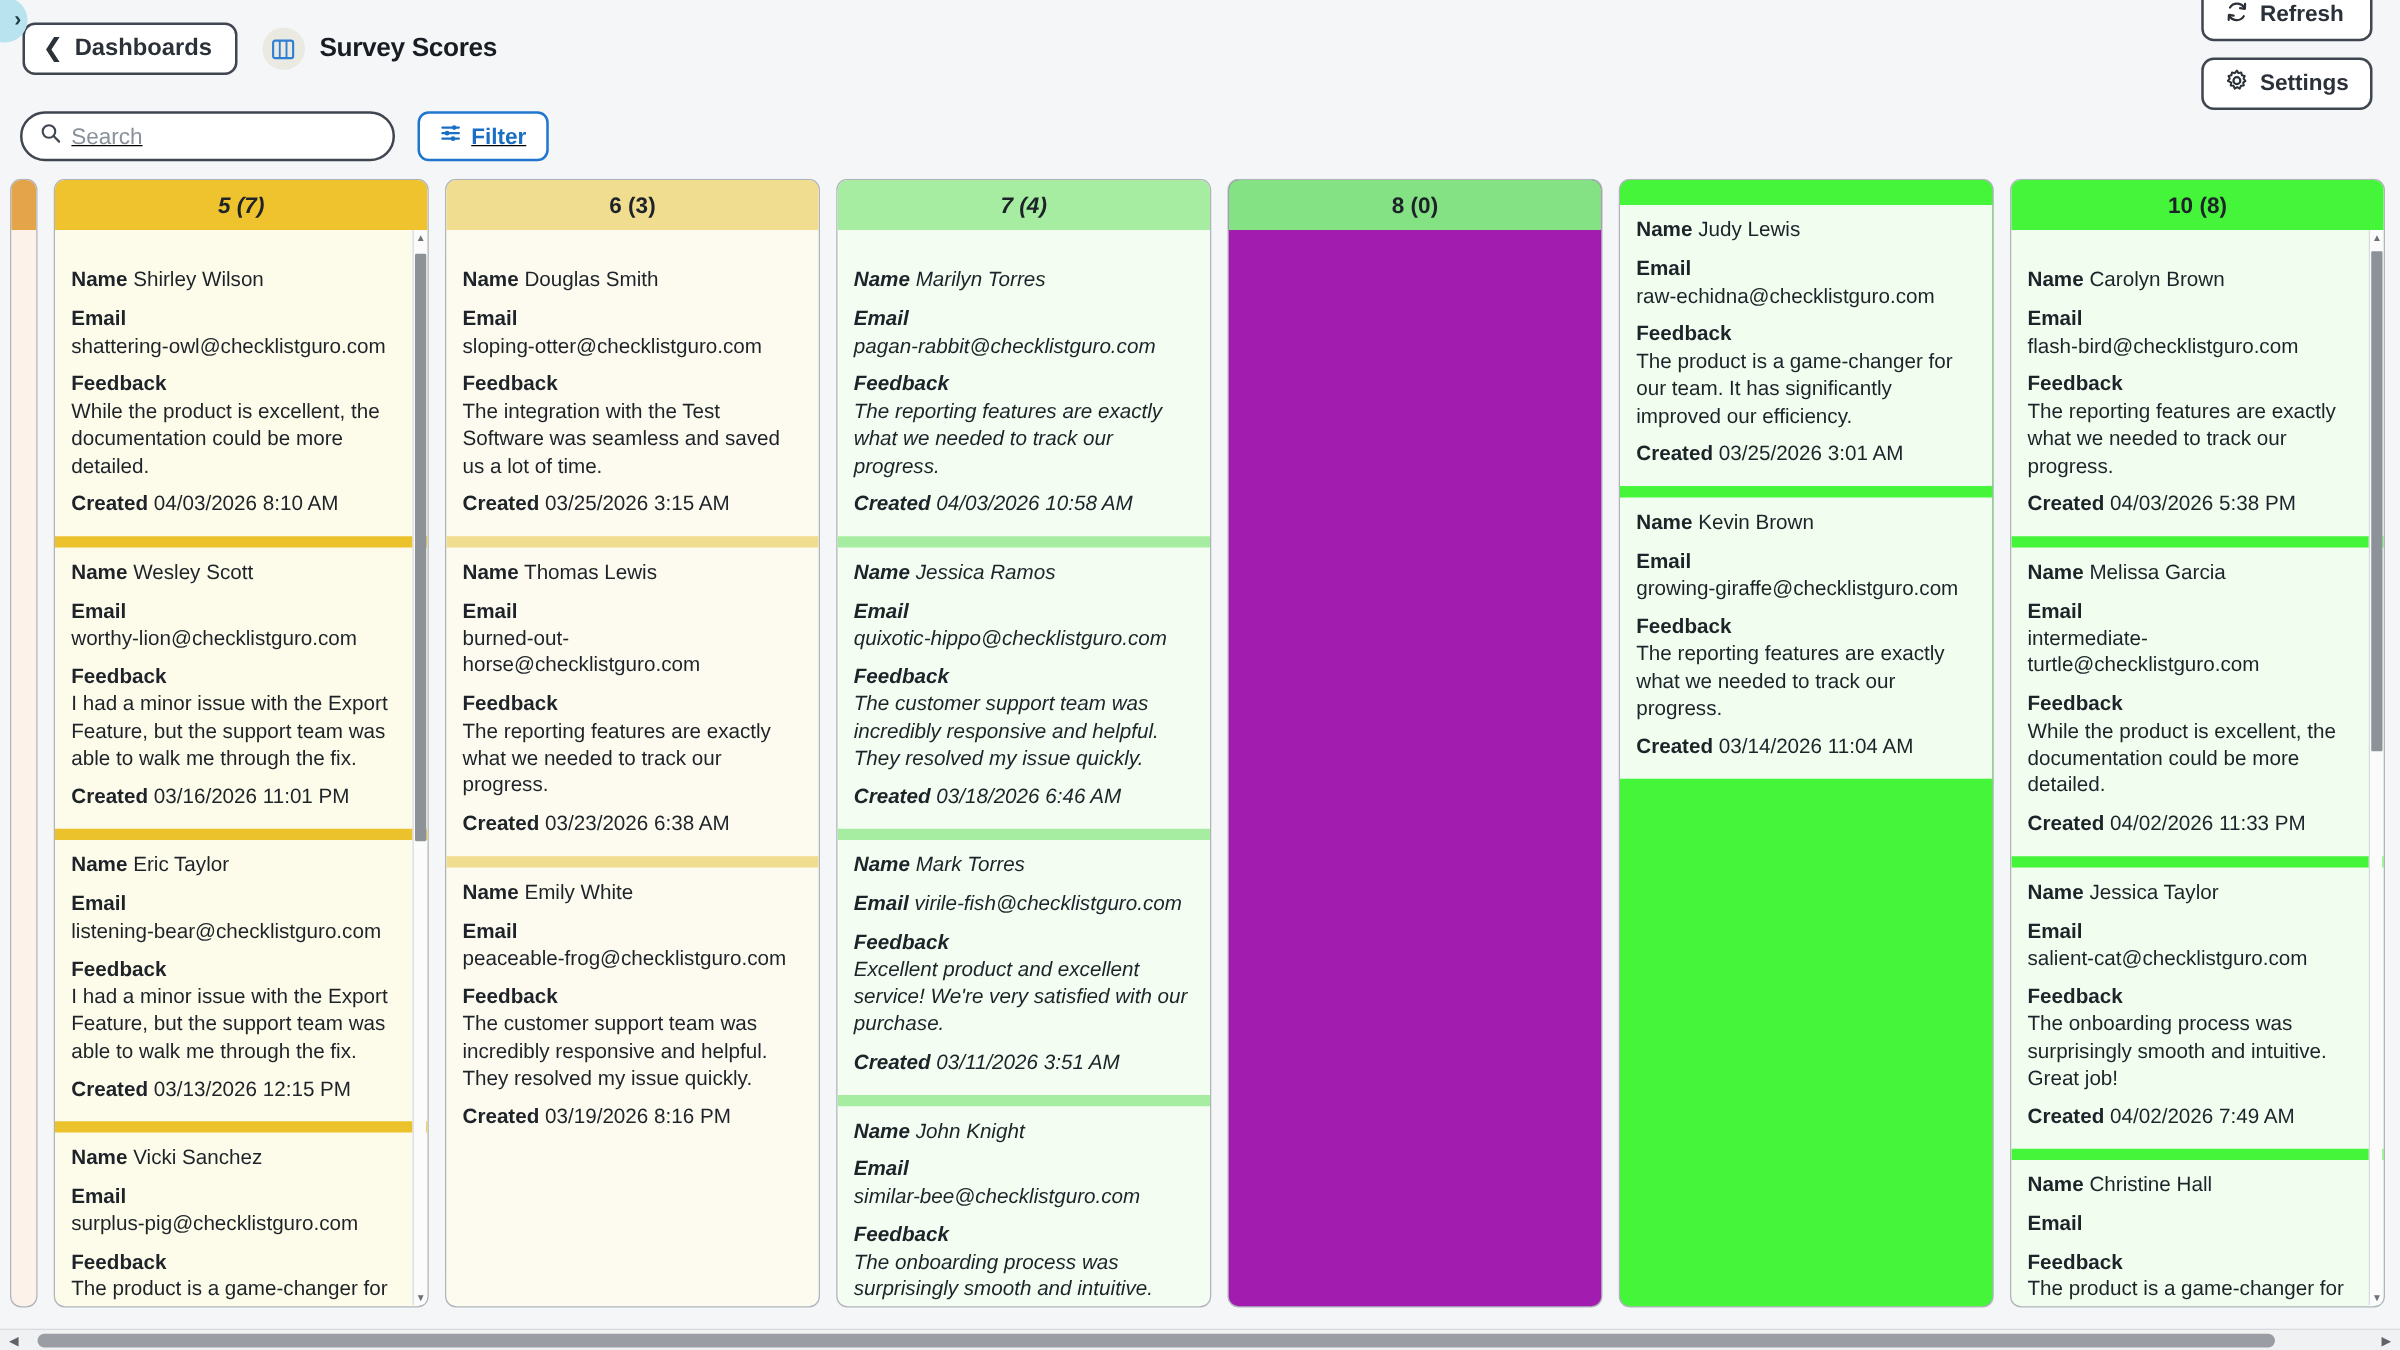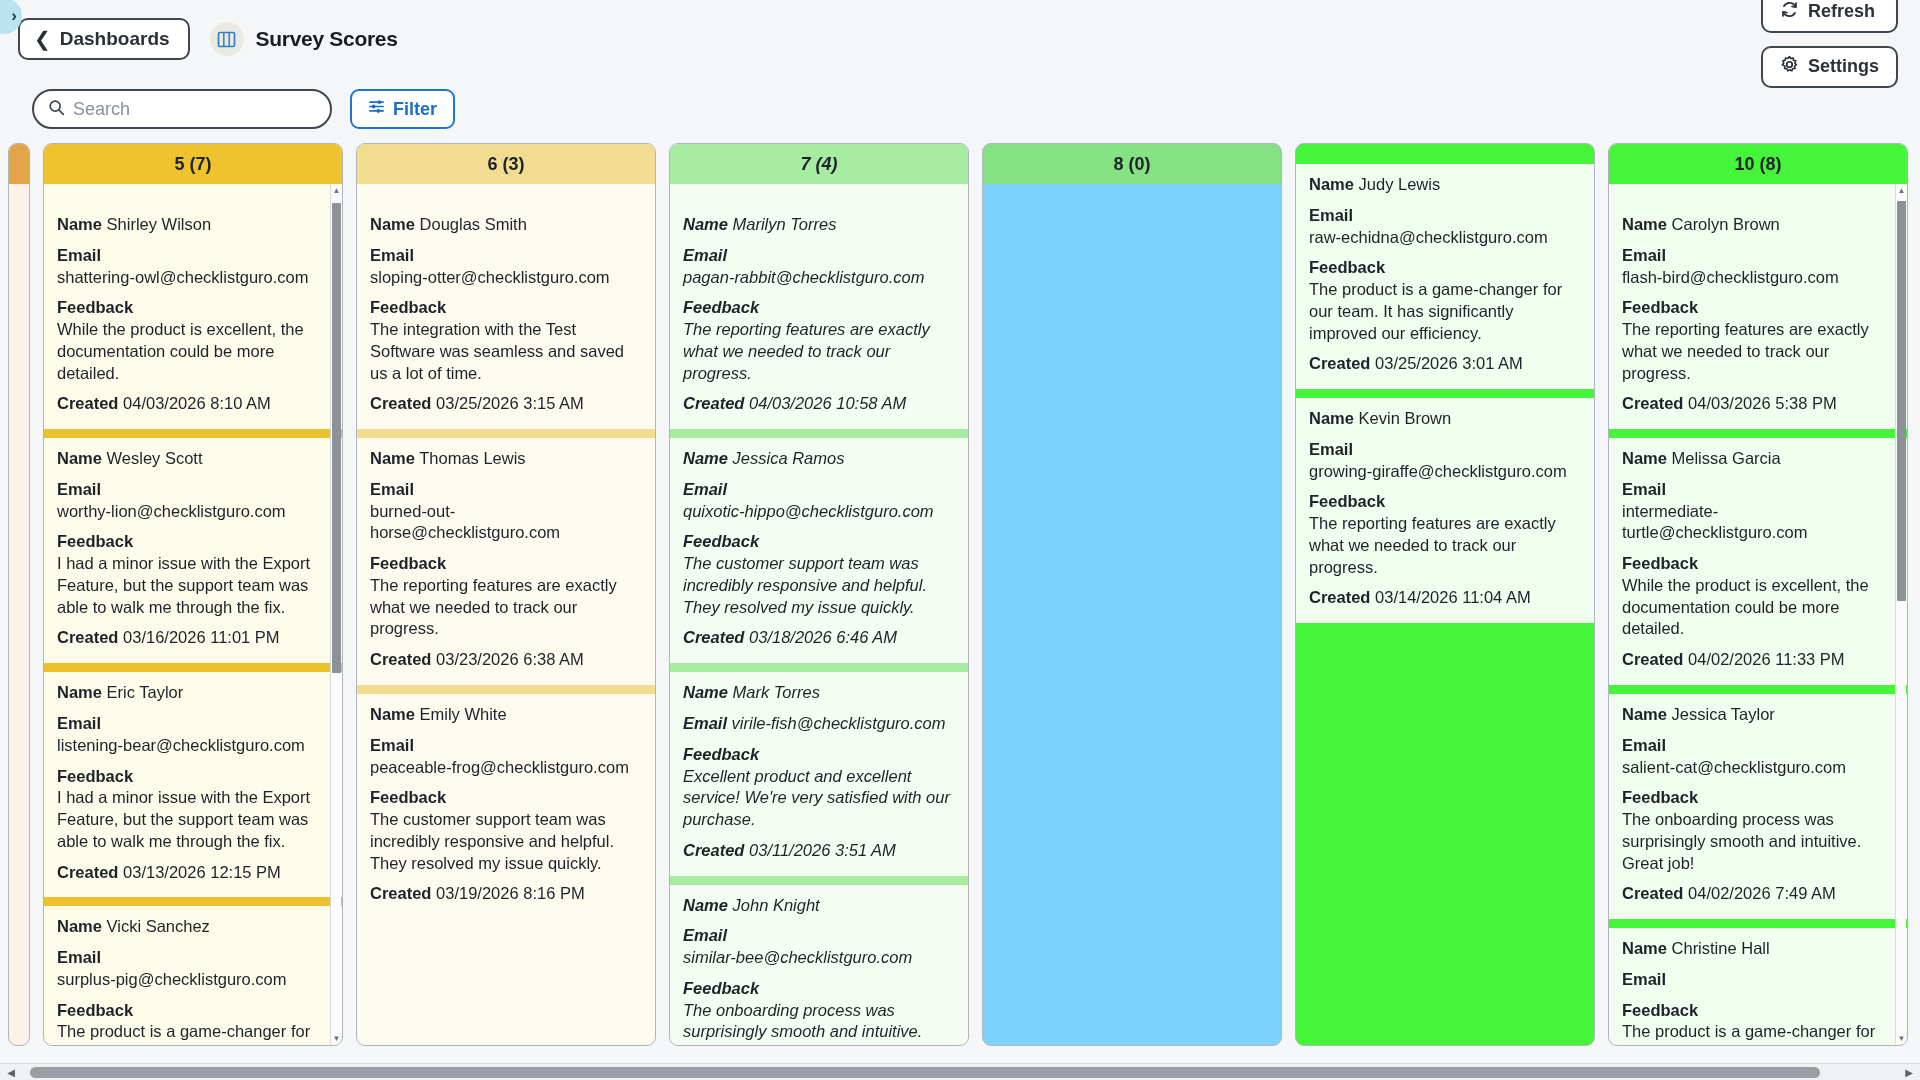--- a/index.html
+++ b/index.html
@@ -43,21 +43,21 @@
   .hdr-btn {
     display: flex; align-items: center; gap: 9px;
     height: 42px; padding: 0 17px;
     background: #fff; border: 2px solid #3f4650; border-radius: 10px;
     font-size: 18px; font-weight: 700; color: #2b3138; cursor: pointer;
   }
 
   
   #toolbar {
     position: absolute; left: 0; top: 78px; width: 1920px; height: 62px;
-    display: flex; align-items: center; padding-left: 32px; gap: 18px;
+    display: flex; align-items: center; padding-left: 16px; gap: 18px; text-decoration: underline;
   }
   #search-box {
     width: 300px; height: 40px; background: #fff;
     border: 2px solid #3f4650; border-radius: 21px;
     display: flex; align-items: center; gap: 8px; padding: 0 14px;
   }
   #search-input {
     border: none; outline: none; background: transparent;
     font-family: inherit; font-size: 18px; color: #2b3138; width: 230px;
   }
@@ -201,21 +201,21 @@
 
 <div id="board-viewport">
   <div id="board">
       <div class="column stub" style="background: rgb(253, 242, 234);">
         <div class="col-header" style="background: rgb(227, 164, 74);"></div>
         <div class="col-body">
           <div class="col-inner"></div>
         </div>
       </div>
       <div class="column" style="background: rgb(253, 251, 233);">
-        <div class="col-header" style="background: rgb(239, 195, 46);">5 (7)</div>
+        <div class="col-header" style="background: rgb(239, 195, 46); font-style: italic;">5 (7)</div>
         <div class="col-body">
           <div class="col-inner">
             <div class="card">
               <div class="row"><span class="lbl">Name</span><span class="val"> Shirley Wilson</span></div>
               <div class="row block"><span class="lbl">Email</span><span class="val">shattering-owl@checklistguro.com</span></div>
               <div class="row block"><span class="lbl">Feedback</span><span class="val">While the product is excellent, the documentation could be more detailed.</span></div>
               <div class="row"><span class="lbl">Created</span><span class="val"> 04/03/2026 8:10 AM</span></div>
             </div>
             <div class="accent" style="background: rgb(236, 194, 44);"></div>
             <div class="card">
@@ -298,21 +298,21 @@
             </div>
             <div class="accent" style="background: rgb(166, 237, 161);"></div>
             <div class="card">
               <div class="row"><span class="lbl">Name</span><span class="val"> John Knight</span></div>
               <div class="row block"><span class="lbl">Email</span><span class="val">similar-bee@checklistguro.com</span></div>
               <div class="row block"><span class="lbl">Feedback</span><span class="val">The onboarding process was surprisingly smooth and intuitive. Great job!</span></div>
             </div>
           </div>
         </div>
       </div>
-      <div class="column" style="background: #7dd3fc;">
+      <div class="column" style="background: #a21caf;">
         <div class="col-header" style="background: rgb(132, 225, 132);">8 (0)</div>
         <div class="col-body">
           <div class="col-inner"></div>
         </div>
       </div>
       <div class="column" style="background: rgb(69, 245, 57);">
         <div class="col-body">
           <div class="col-inner">
             <div class="card" style="background: rgb(240, 253, 239);">
               <div class="row"><span class="lbl">Name</span><span class="val"> Judy Lewis</span></div>

